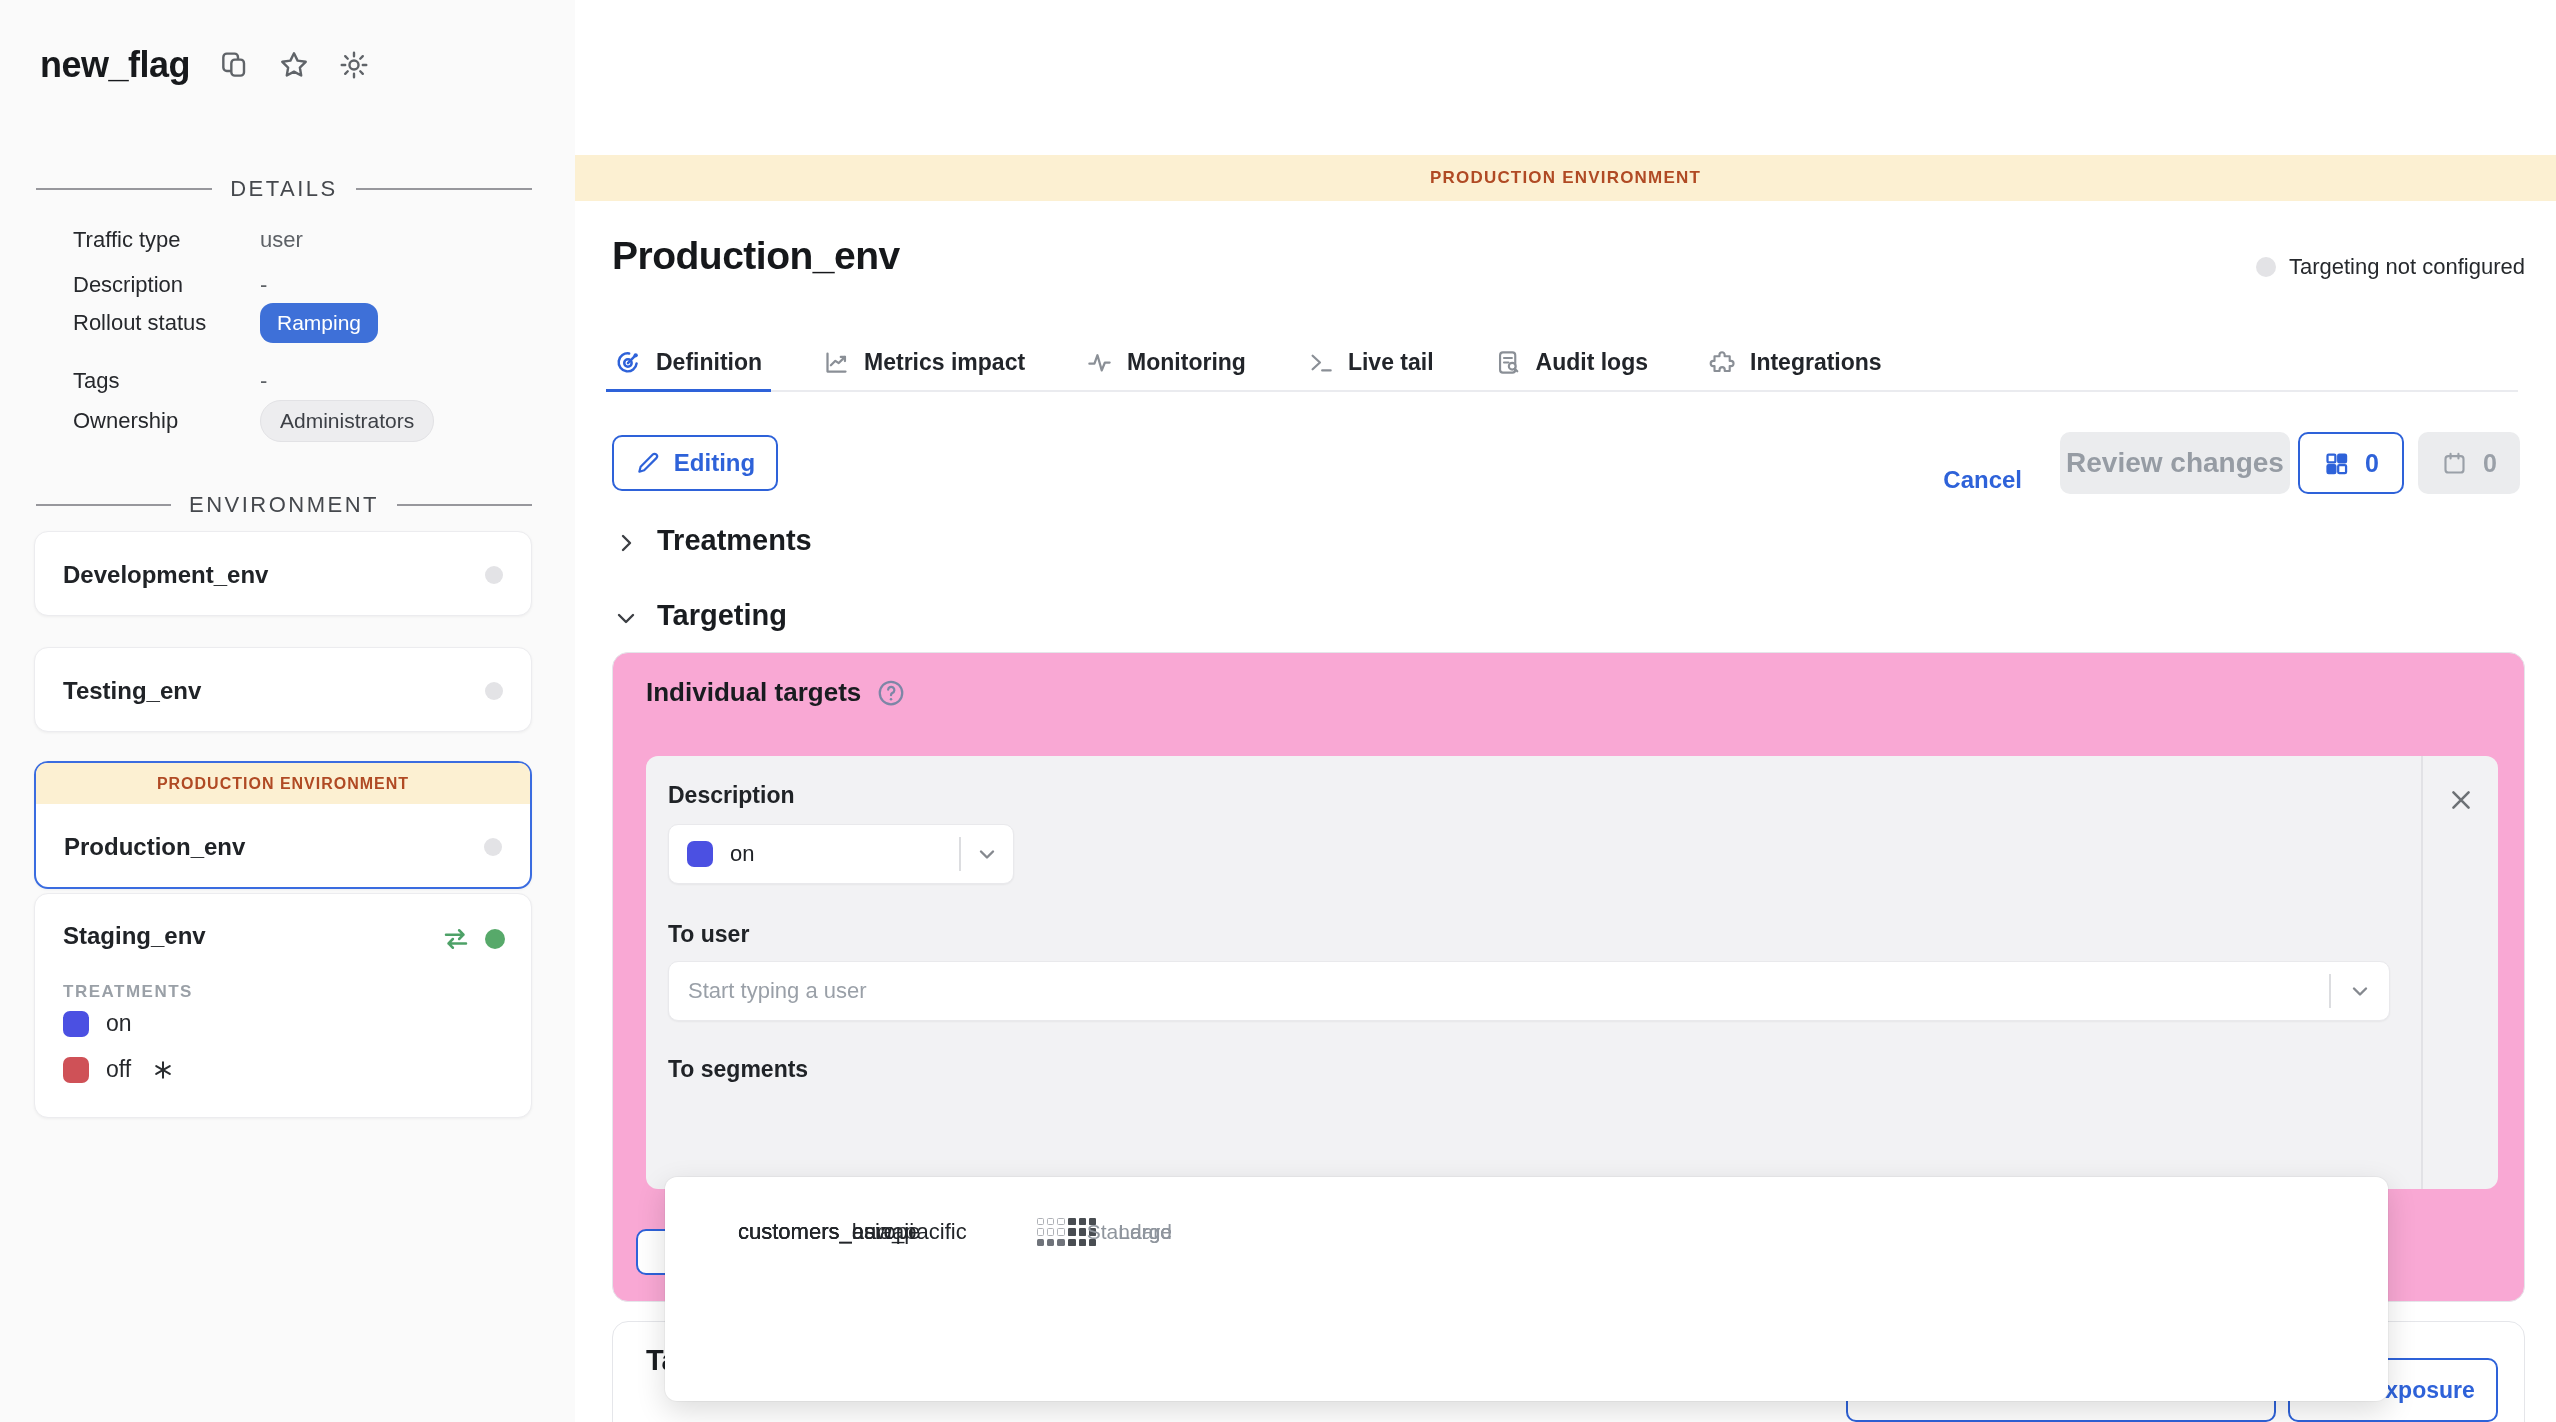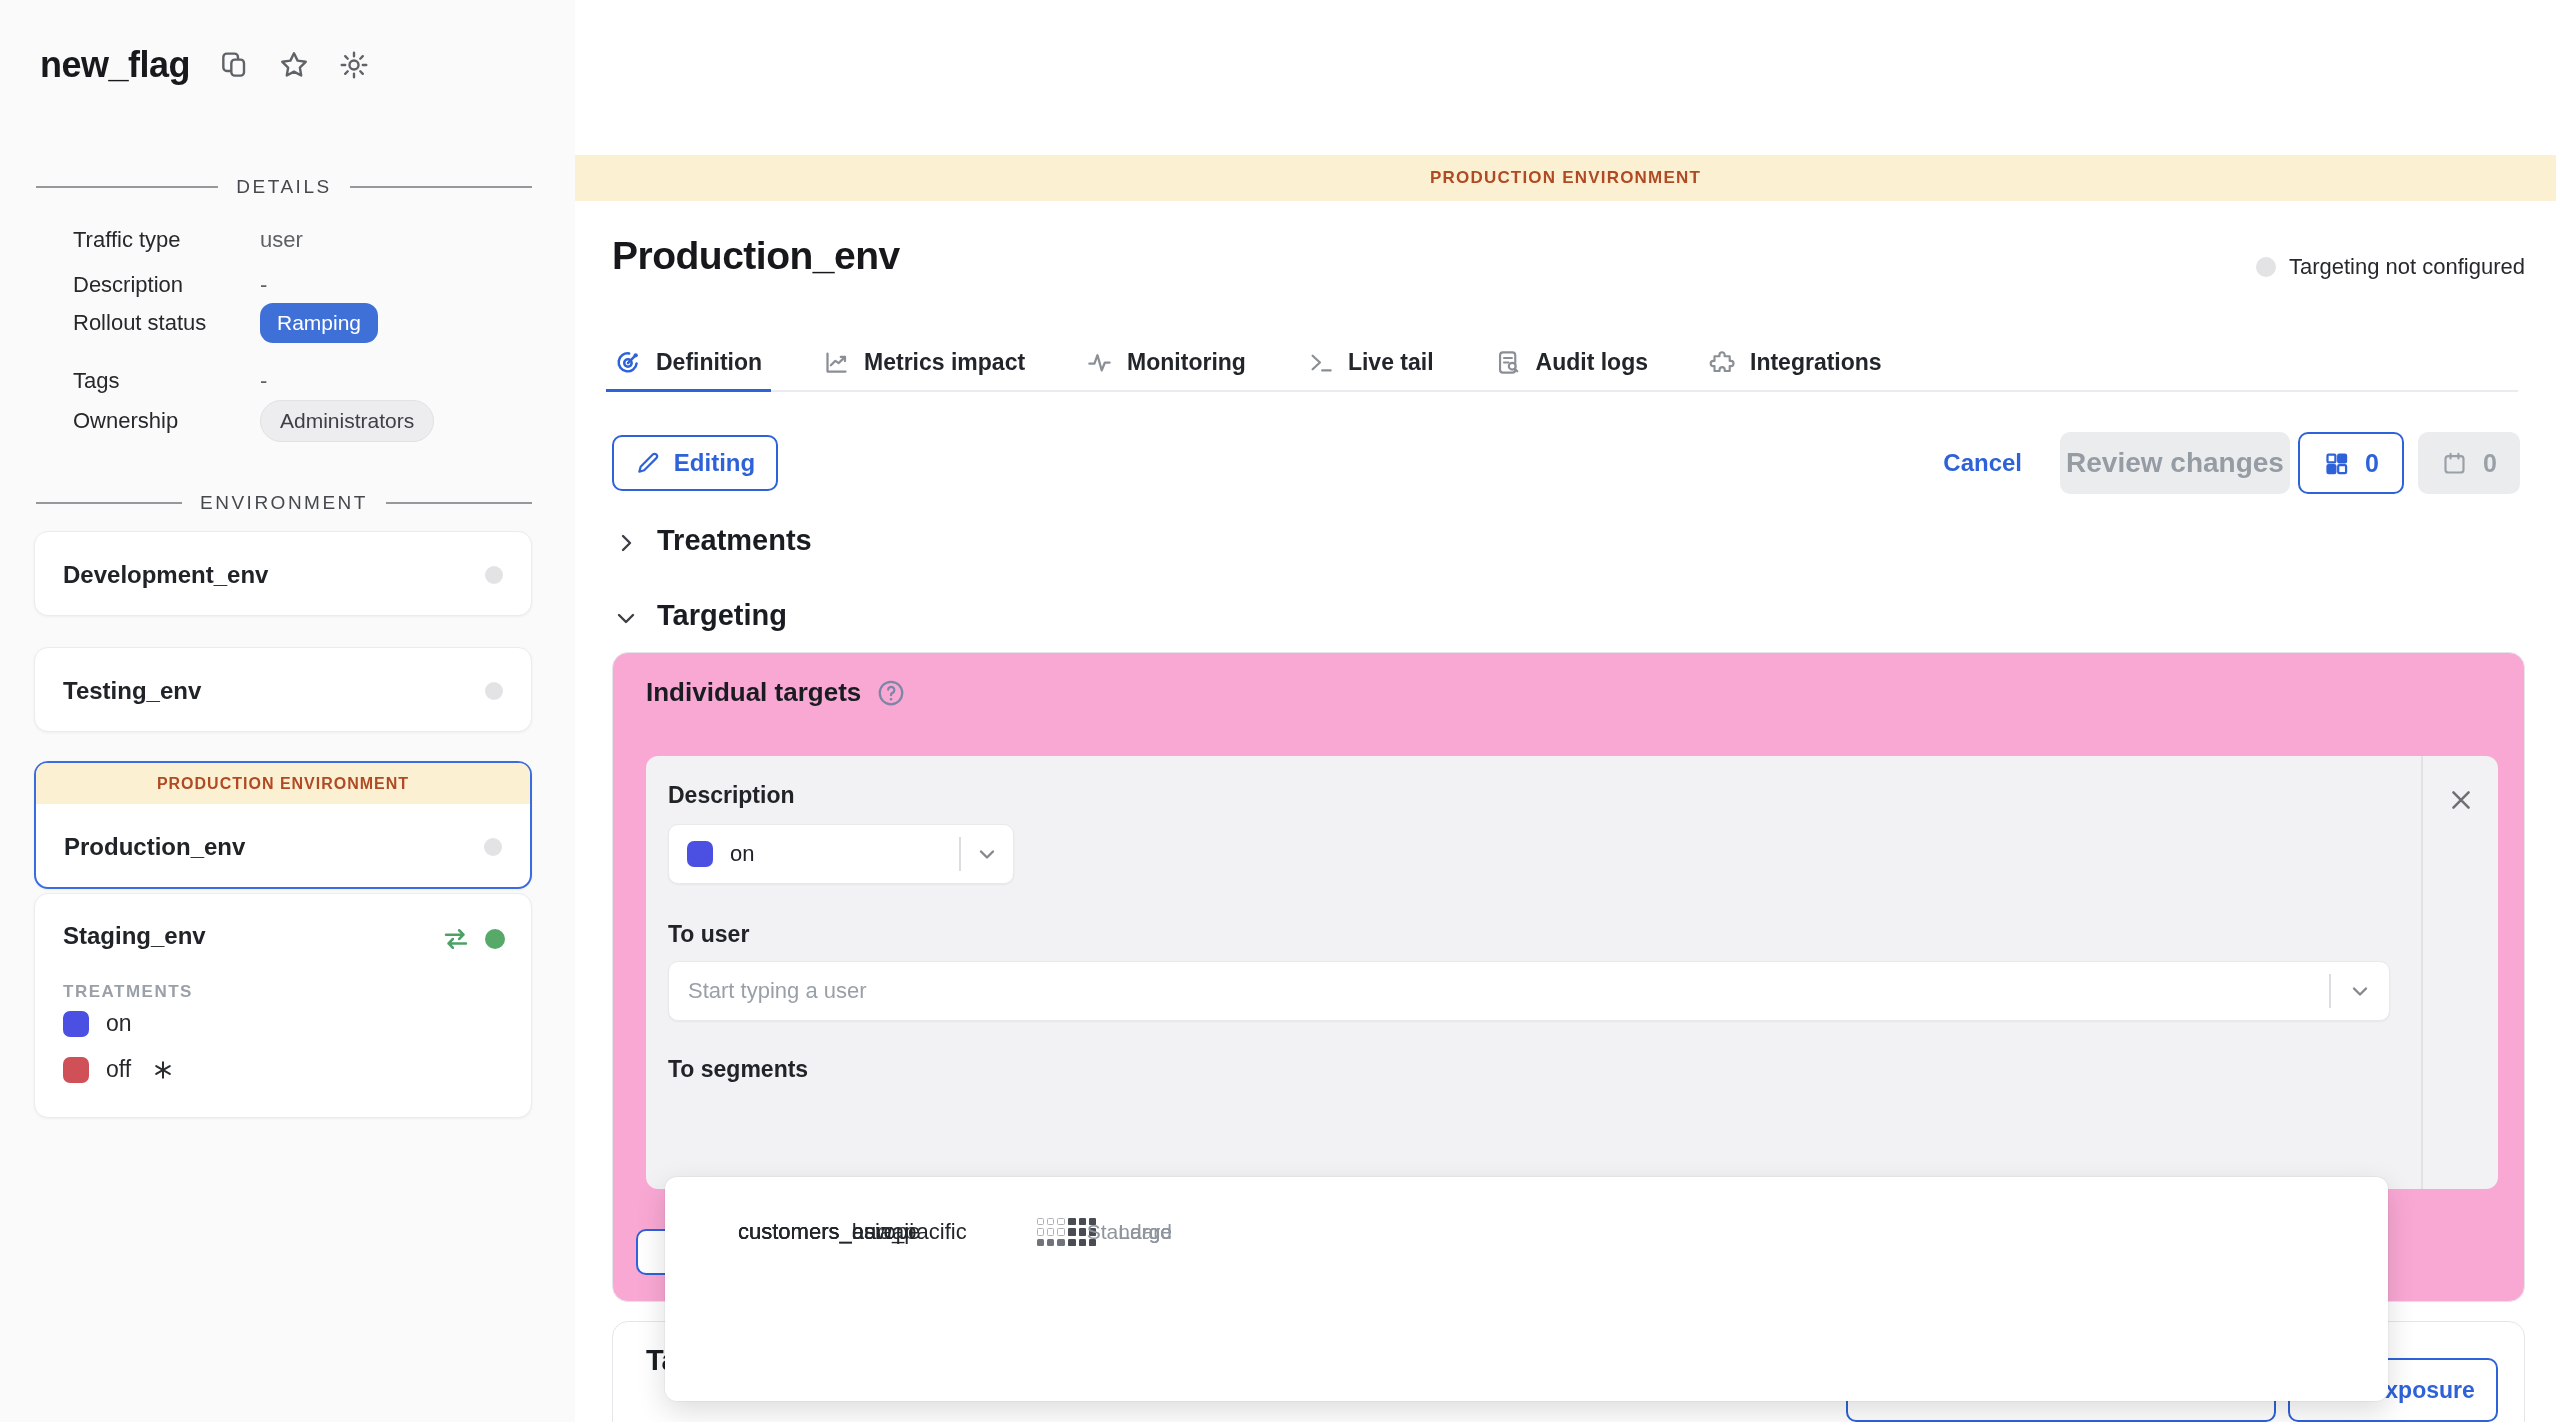--- a/index.html
+++ b/index.html
@@ -8,21 +8,21 @@
 
   
   .sidebar { position:absolute; left:0; top:0; width:575px; height:100%; }
   .flag-header { position:absolute; left:40px; top:44px; display:flex; align-items:center; gap:28px; }
   .flag-title { font-size:36px; font-weight:700; color:#17191c; letter-spacing:-0.5px; }
   .hicon { width:32px; height:32px; color:#5f6368; cursor:pointer; }
   .hicon svg { width:100%; height:100%; }
 
   .divider { position:absolute; left:36px; width:496px; display:flex; align-items:center; gap:18px; }
   .divider .line { flex:1; height:1.5px; background:#97979c; }
-  .divider .dlabel { font-size:19px; letter-spacing:2.5px; color:#45484d; font-weight:500; }
+  .divider .dlabel { font-size:22px; letter-spacing:2.5px; color:#45484d; font-weight:500; }
 
   .drow { position:absolute; left:45px; width:490px; display:flex; align-items:center; }
   .dlab { width:187px; font-size:22px; color:#26282c; }
   .dval { font-size:22px; color:#5d6166; }
   .badge-ramping { background:#3e70d8; color:#fff; font-size:21px; padding:8px 17px; border-radius:13px; }
   .pill-owner { background:#ededef; border:1px solid #e2e2e5; color:#3d4046; font-size:21px; padding:8px 19px; border-radius:999px; }
 
   .envcard { position:absolute; left:34px; width:498px; background:#fff; border:1px solid #ececef; border-radius:14px; box-shadow:0 1px 3px rgba(0,0,0,.05); cursor:pointer; }
   .envcard .cardrow { position:relative; height:85px; display:flex; align-items:center; }
   .envname { margin-left:28px; font-size:24px; font-weight:700; color:#202327; }
@@ -52,21 +52,21 @@
   .ticon { width:27px; height:27px; color:#8a8f96; }
   .ticon svg { width:100%; height:100%; }
   .tab.active .ticon { color:#2e62d9; }
   .tab.active::after { content:""; position:absolute; left:-6px; right:-6px; bottom:-2px; height:3px; background:#2e62d9; }
 
   .toolbar { position:absolute; left:37px; right:36px; top:432px; height:62px; display:flex; align-items:center; }
   .btn { display:flex; align-items:center; justify-content:center; border-radius:10px; font-weight:600; cursor:pointer; }
   .btn-editing { width:166px; height:56px; border:2px solid #2e62d9; background:#fff; color:#2e62d9; font-size:24px; gap:13px; }
   .btn-editing .picon { width:26px; height:26px; }
   .btn-editing svg { width:100%; height:100%; }
-  .tb-right { margin-left:auto; display:flex; align-items:center; }
+  .tb-right { margin-left:auto; display:flex; align-items:flex-end; }
   .link-cancel { color:#2e62d9; font-size:24px; font-weight:600; margin-right:38px; cursor:pointer; }
   .btn-review { width:230px; height:62px; background:#ebecee; color:#969ca4; font-size:28px; margin-right:8px; }
   .btn-count-grid { width:106px; height:62px; border:2px solid #2e62d9; background:#fff; color:#2e62d9; font-size:25px; font-weight:700; gap:15px; margin-right:14px; }
   .btn-count-cal { width:102px; height:62px; background:#ebecee; color:#9aa0a8; font-size:25px; font-weight:700; gap:15px; }
   .cicon { width:27px; height:27px; } .cicon svg { width:100%; height:100%; }
 
   .sec-head { position:absolute; left:39px; display:flex; align-items:center; gap:19px; font-size:29px; font-weight:700; color:#191c20; cursor:pointer; }
   .chev { width:24px; height:24px; color:#3c3f44; } .chev svg { width:100%; height:100%; }
 
   .outer-panel { position:absolute; left:37px; top:652px; width:1913px; height:650px; background:#f9a8d4; border:1px solid #e5e6ea; border-radius:16px; }

